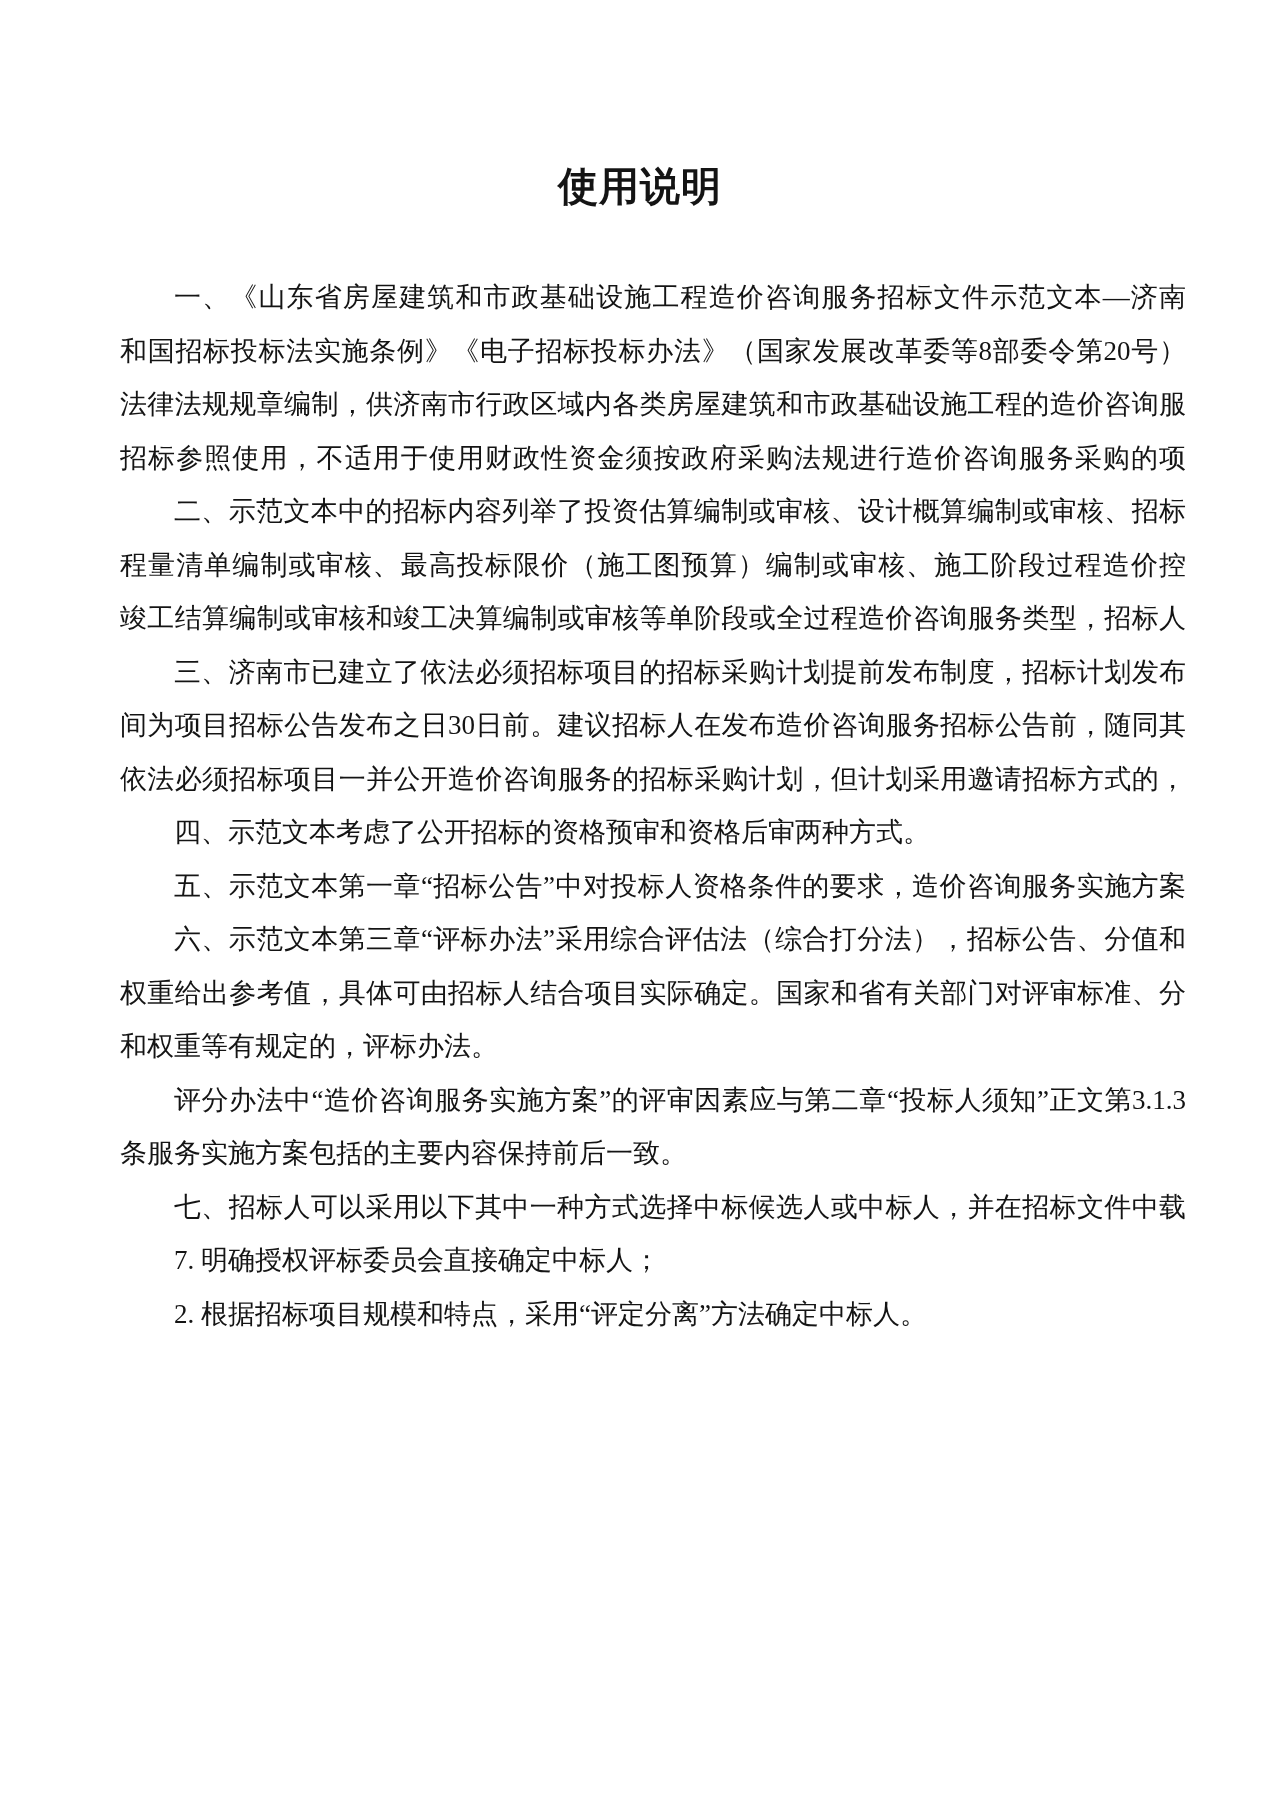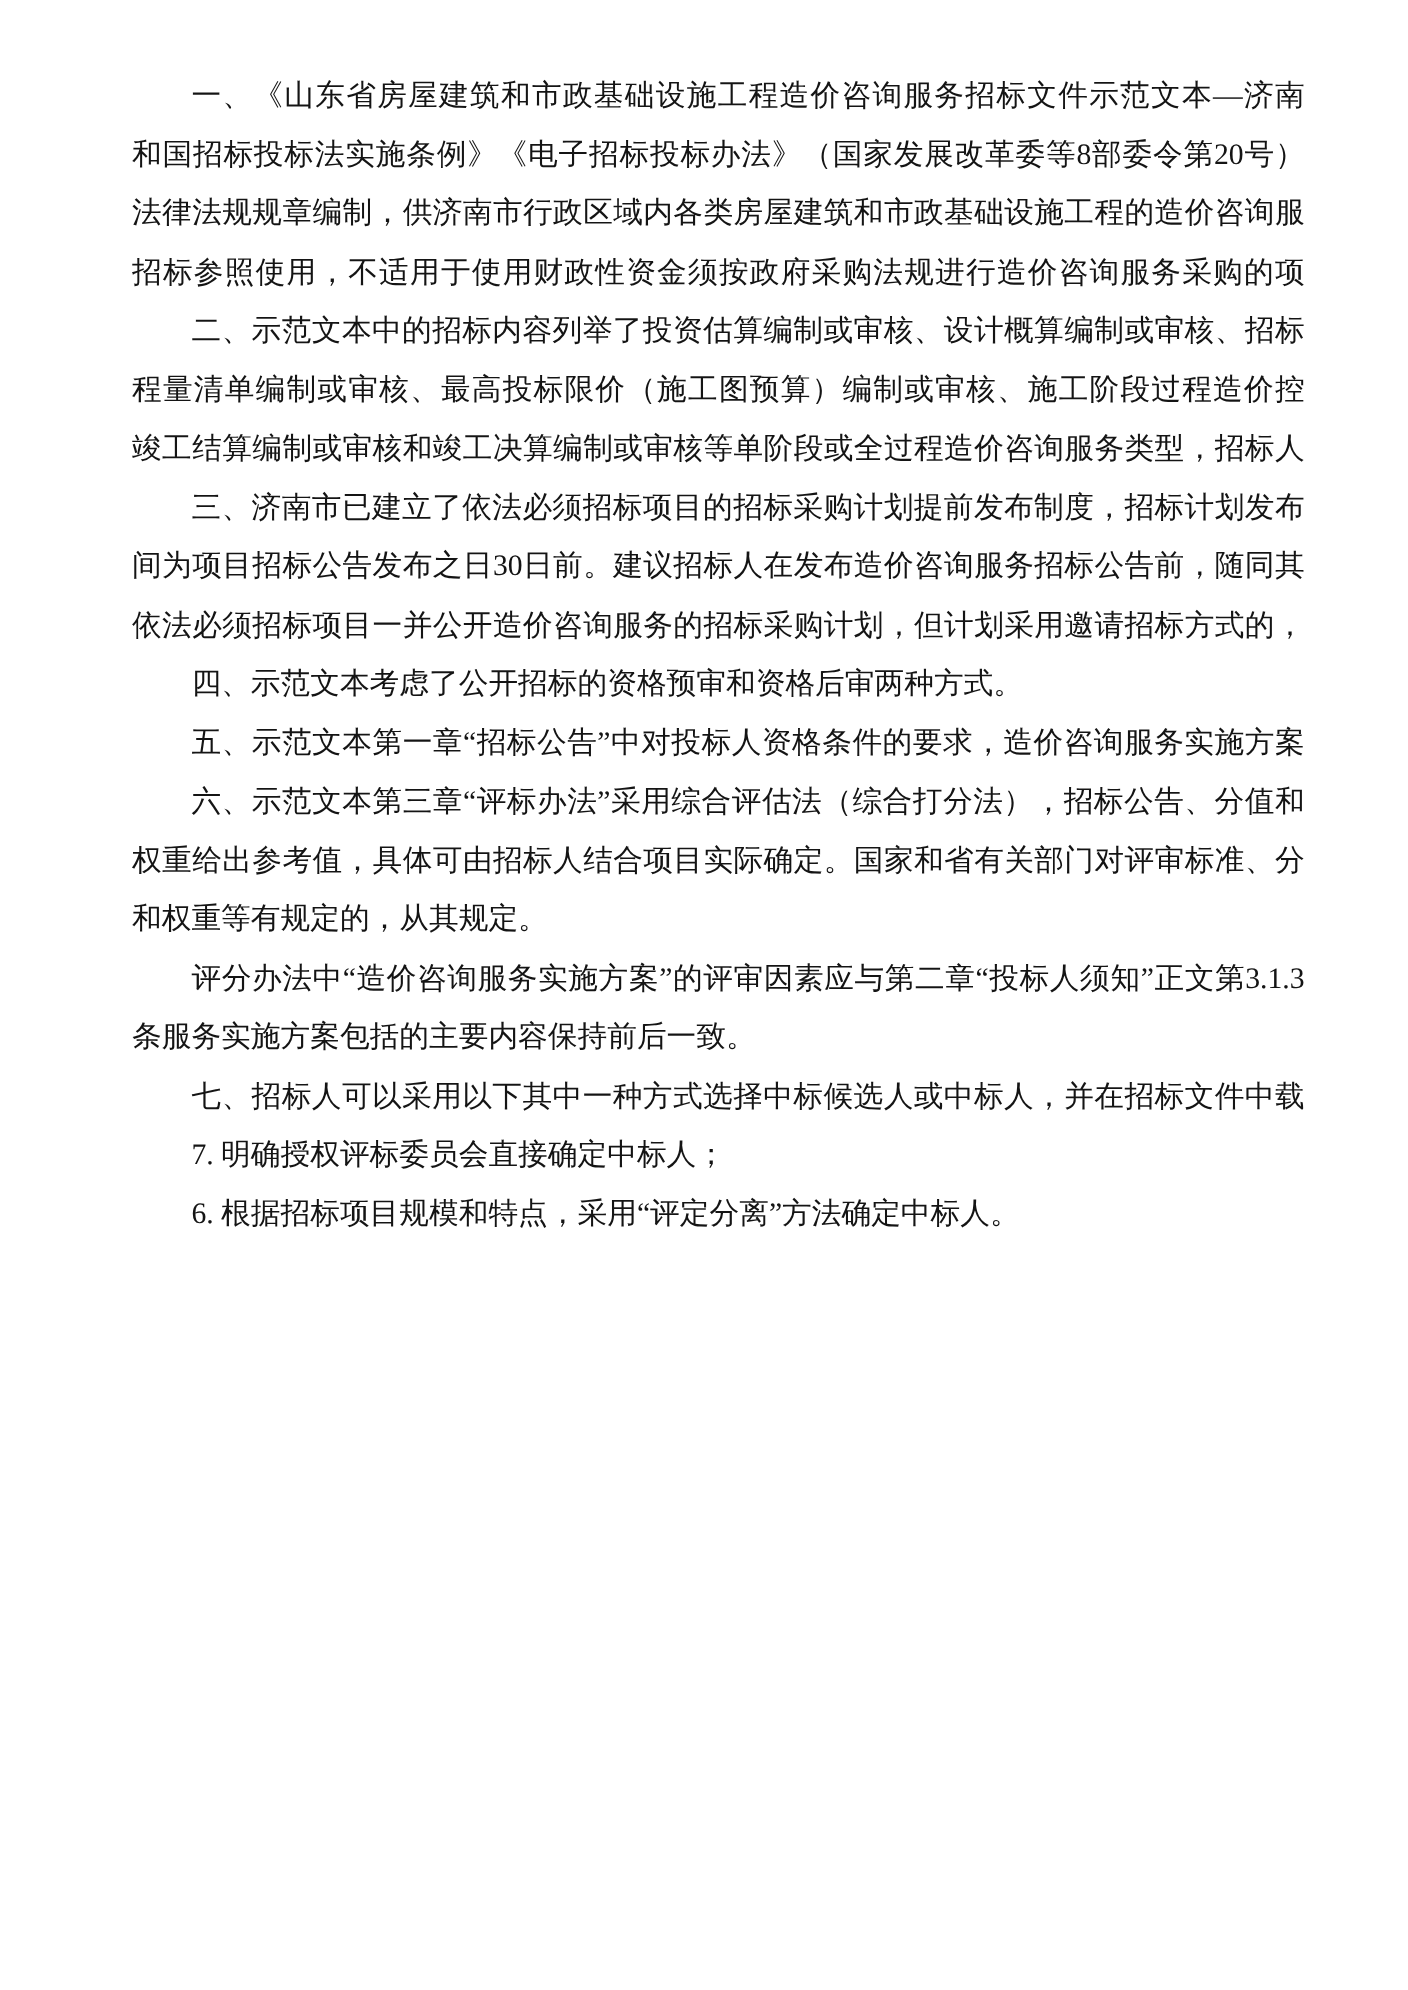--- a/index.html
+++ b/index.html
@@ -46,20 +46,21 @@
   }
   .ln.ind {
     text-indent: 2em;
   }
 </style>
 </head>
 <body>
 
 <div class="page">
 
+  <h1 class="doc-title">使用说明</h1>
 
   <div class="doc-body">
 
     <div class="para">
       <div class="ln ind">一、《山东省房屋建筑和市政基础设施工程造价咨询服务招标文件示范文本—济南版》</div>
       <div class="ln">和国招标投标法实施条例》《电子招标投标办法》（国家发展改革委等8部委令第20号）等</div>
       <div class="ln">法律法规规章编制，供济南市行政区域内各类房屋建筑和市政基础设施工程的造价咨询服务</div>
       <div class="ln end">招标参照使用，不适用于使用财政性资金须按政府采购法规进行造价咨询服务采购的项目。</div>
     </div>
 
@@ -79,35 +80,35 @@
       <div class="ln ind end">四、示范文本考虑了公开招标的资格预审和资格后审两种方式。</div>
     </div>
 
     <div class="para">
       <div class="ln ind">五、示范文本第一章“招标公告”中对投标人资格条件的要求，造价咨询服务实施方案</div>
     </div>
 
     <div class="para">
       <div class="ln ind">六、示范文本第三章“评标办法”采用综合评估法（综合打分法），招标公告、分值和</div>
       <div class="ln">权重给出参考值，具体可由招标人结合项目实际确定。国家和省有关部门对评审标准、分值</div>
-      <div class="ln end">和权重等有规定的，从其规定。</div>
+      <div class="ln end">和权重等有规定的，评标办法。</div>
     </div>
 
     <div class="para">
       <div class="ln ind">评分办法中“造价咨询服务实施方案”的评审因素应与第二章“投标人须知”正文第3.1.3</div>
       <div class="ln end">条服务实施方案包括的主要内容保持前后一致。</div>
     </div>
 
     <div class="para">
       <div class="ln ind end">七、招标人可以采用以下其中一种方式选择中标候选人或中标人，并在招标文件中载明。</div>
     </div>
 
     <div class="para">
       <div class="ln ind end">7. 明确授权评标委员会直接确定中标人；</div>
     </div>
 
 
     <div class="para">
-      <div class="ln ind end">6. 根据招标项目规模和特点，采用“评定分离”方法确定中标人。</div>
+      <div class="ln ind end">2. 根据招标项目规模和特点，采用“评定分离”方法确定中标人。</div>
     </div>
 
   </div>
 </div>
 
 </body></html>

